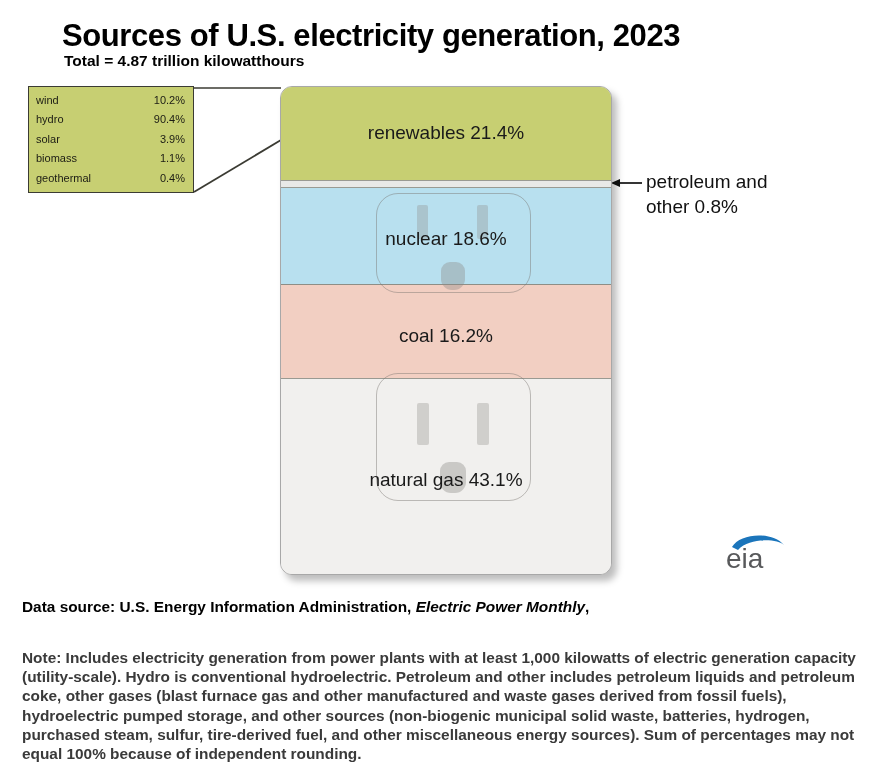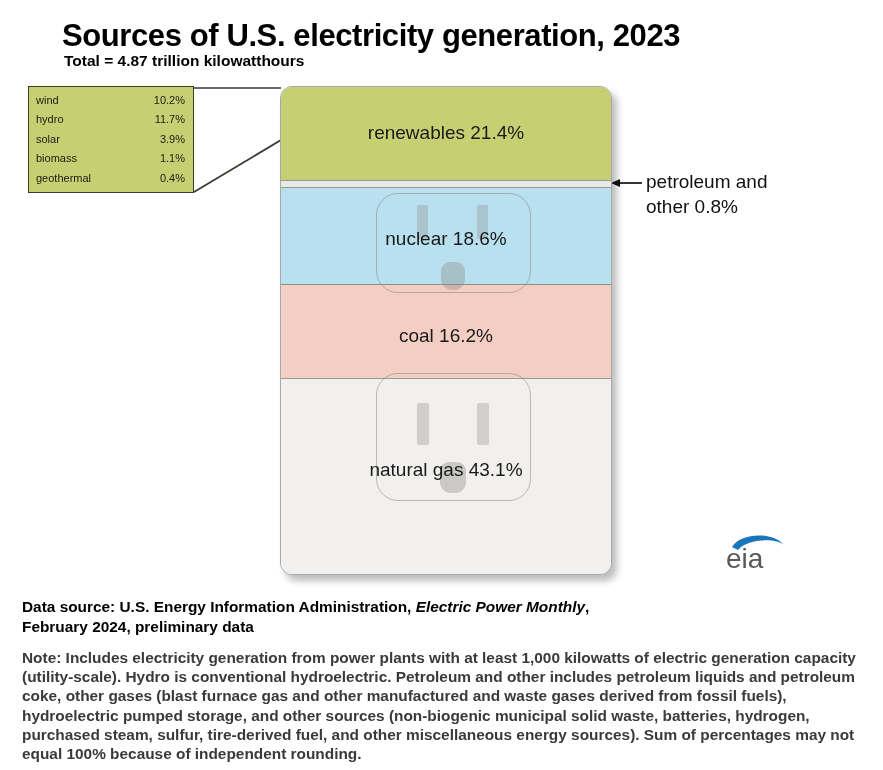--- a/index.html
+++ b/index.html
@@ -186,21 +186,21 @@
     <polygon points="611,183 620,179 620,187" fill="#111111"></polygon>
   </svg>
 
   <div id="legend-box">
     <div class="legend-row">
       <span>wind</span>
       <span class="lv">10.2%</span>
     </div>
     <div class="legend-row">
       <span>hydro</span>
-      <span class="lv">11.7%</span>
+      <span class="lv">90.4%</span>
     </div>
     <div class="legend-row">
       <span>solar</span>
       <span class="lv">3.9%</span>
     </div>
     <div class="legend-row">
       <span>biomass</span>
       <span class="lv">1.1%</span>
     </div>
     <div class="legend-row">
@@ -223,33 +223,32 @@
     <div class="ground" style="left:160px;top:175px;width:24px;height:28px;"></div>
 
     <div class="socket" style="left:95px;top:286px;width:155px;height:128px;"></div>
     <div class="slot" style="left:136px;top:316px;width:12px;height:42px;"></div>
     <div class="slot" style="left:196px;top:316px;width:12px;height:42px;"></div>
     <div class="ground" style="left:159px;top:375px;width:26px;height:31px;"></div>
 
     <div class="seg-label" style="top:35px;">renewables 21.4%</div>
     <div class="seg-label" style="top:141px;">nuclear 18.6%</div>
     <div class="seg-label" style="top:238px;">coal 16.2%</div>
-    <div class="seg-label" style="top:372px;">natural gas 43.1%</div>
+    <div class="seg-label" style="top:382px;">natural gas 43.1%</div>
   </div>
 
   <div id="petro-label">
     <div>petroleum and</div>
     <div>other  0.8%</div>
   </div>
 
   <svg id="eia-logo" viewBox="0 0 78 46">
     <path d="M16 20 C24 6, 56 4, 68 18 C62 12, 34 10, 22 23 Z" fill="#1b75bb"></path>
     <text x="10" y="41" font-family="Liberation Sans, sans-serif" font-size="28" fill="#58595b">eia</text>
   </svg>
 
   <div id="source-note">
     <span>Data source: U.S. Energy Information Administration, </span><span class="ital">Electric Power Monthly</span><span>,</span><br>
-    <span>February 2024, preliminary data</span>
   </div>
 
   <div id="long-note">Note: Includes electricity generation from power plants with at least 1,000 kilowatts of electric generation capacity (utility-scale). Hydro is conventional hydroelectric. Petroleum and other includes petroleum liquids and petroleum coke, other gases (blast furnace gas and other manufactured and waste gases derived from fossil fuels), hydroelectric pumped storage, and other sources (non-biogenic municipal solid waste, batteries, hydrogen, purchased steam, sulfur, tire-derived fuel, and other miscellaneous energy sources). Sum of percentages may not equal 100% because of independent rounding.</div>
 
 </div>
 
 </body></html>

